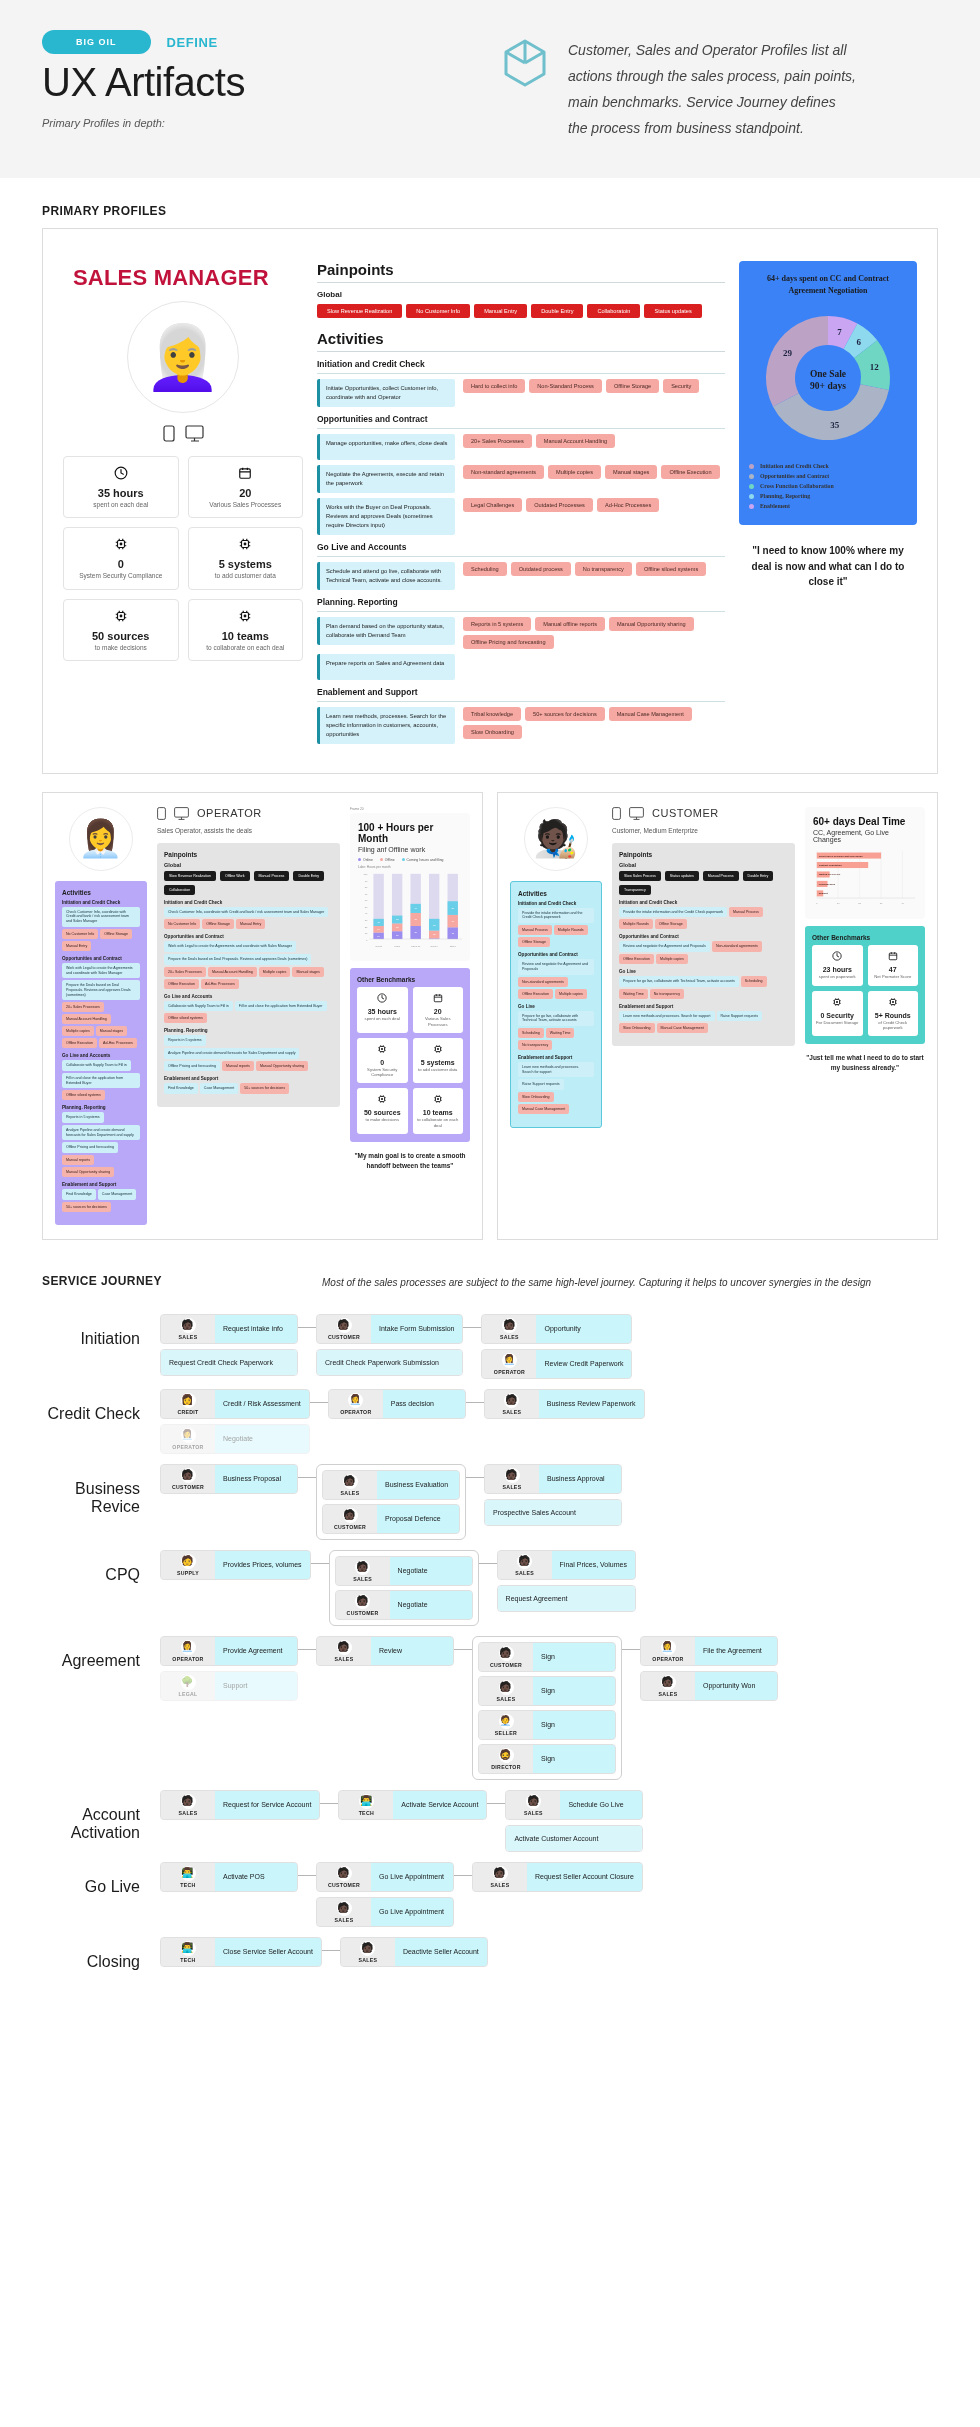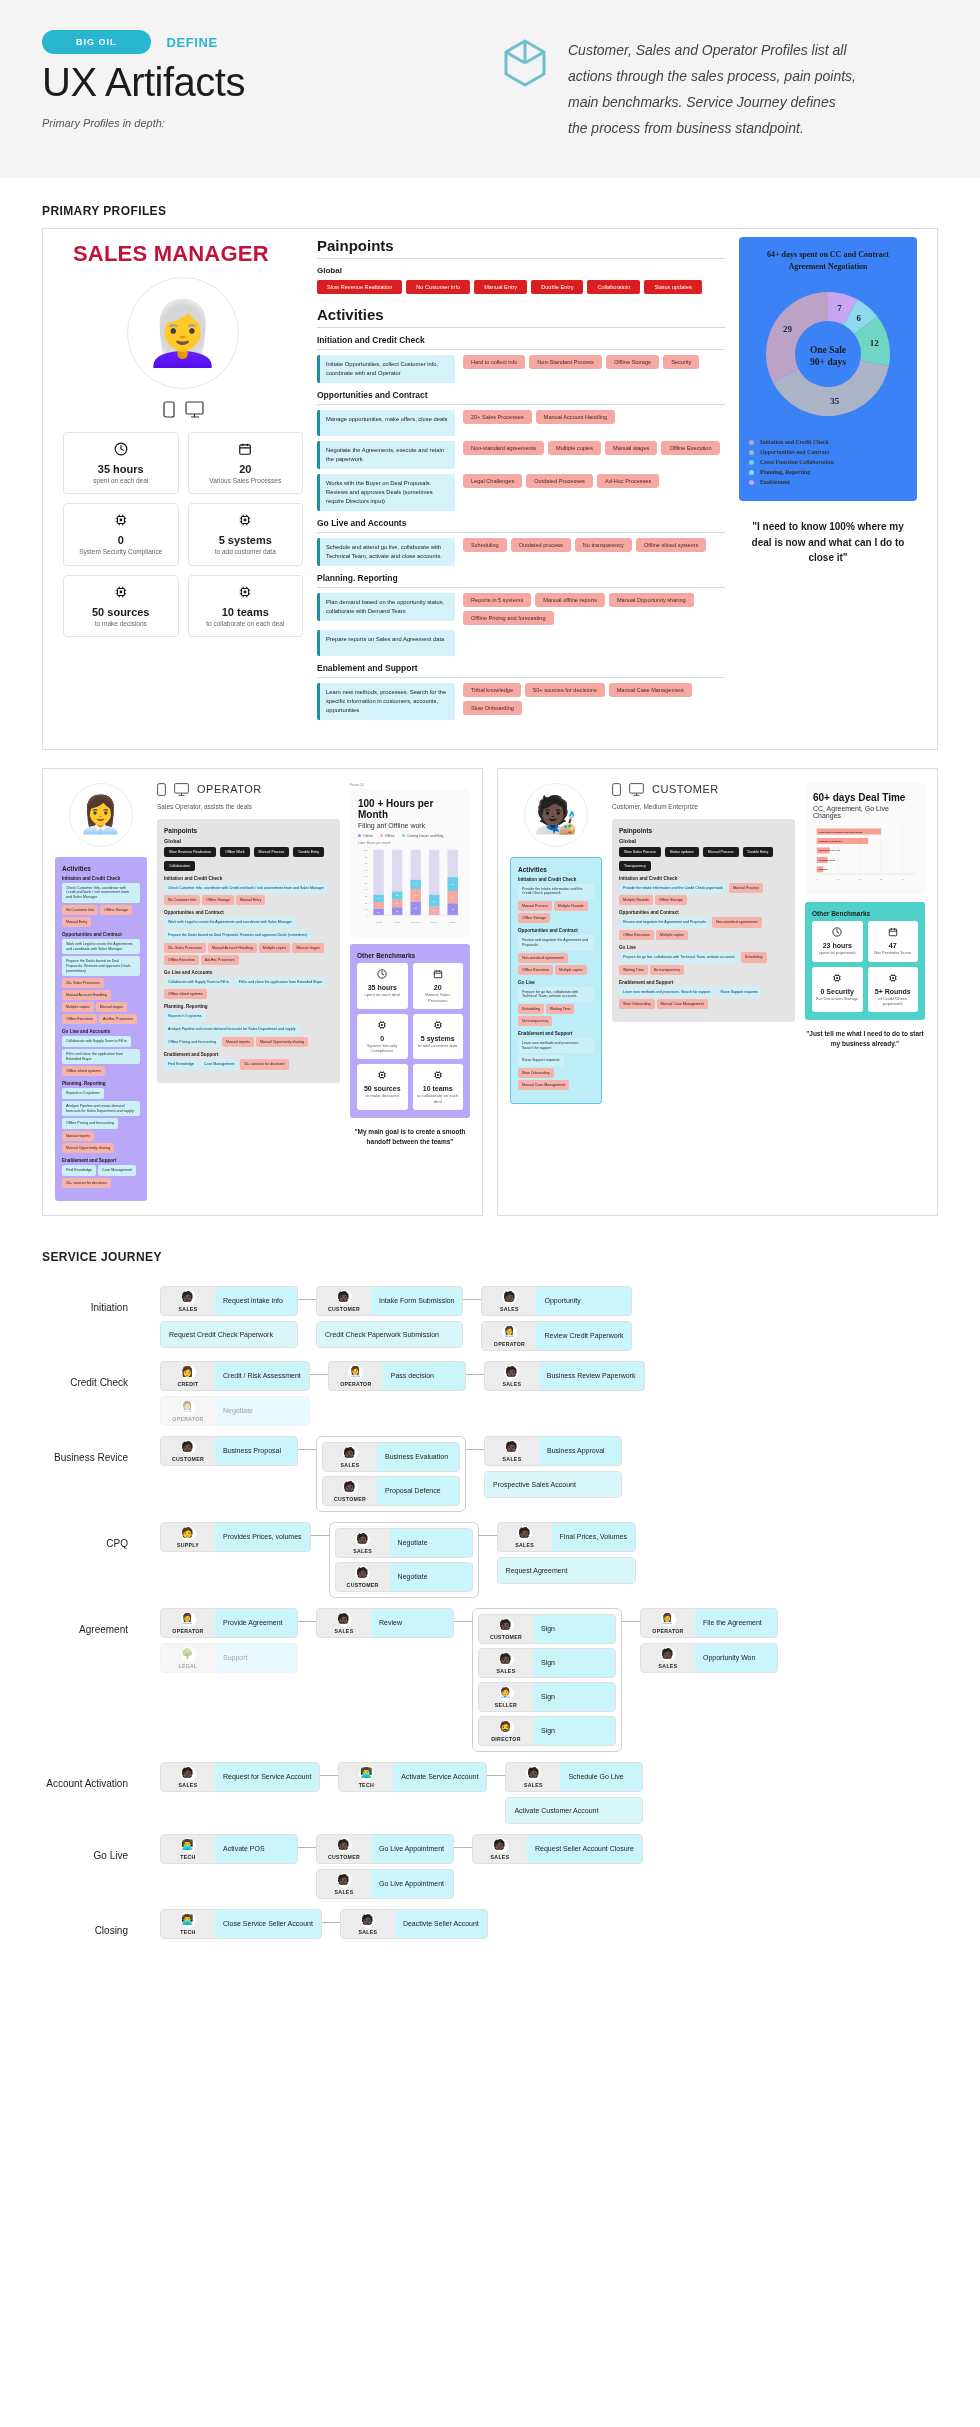--- a/index.html
+++ b/index.html
@@ -34,21 +34,21 @@
 
   
   .section-title {
     font-size: 12px; font-weight: bold; letter-spacing: .4px;
     margin: 26px 0 10px 42px; color: #1c1c1c;
   }
 
   
   .sm-card {
     margin: 0 42px; border: 1px solid #dcdcdc; background: #fff;
-    padding: 8px 20px 22px 20px; display: flex; gap: 14px;
+    padding: 32px 20px 22px 20px; display: flex; gap: 14px;
   }
   .sm-left { flex: 0 0 240px; }
   .sm-name { font-size: 22px; font-weight: bold; color: #c1123c; letter-spacing: .2px; margin: 4px 0 10px 10px; }
   .avatar-wrap { display: flex; justify-content: center; margin-bottom: 12px; }
   .avatar {
     width: 112px; height: 112px; border-radius: 50%;
     border: 1px solid #e6e6e6; display: flex; align-items: center;
     justify-content: center; font-size: 62px; background: #fff; overflow: hidden;
   }
   .devrow { display: flex; justify-content: center; gap: 10px; margin-bottom: 14px; color: #333; }
@@ -155,21 +155,21 @@
   .p-quote { text-align: center; font-size: 6.5px; font-weight: bold; line-height: 1.5; margin-top: 9px; color: #1c1c1c; }
 
   
   .sj-head { display: flex; margin: 34px 42px 12px; align-items: flex-start; }
   .sj-title { font-size: 12px; font-weight: bold; letter-spacing: .4px; flex: 0 0 280px; }
   .sj-desc { font-size: 10px; font-style: italic; line-height: 1.8; color: #333; }
 
   .sj-wrap { margin: 22px 42px 40px; position: relative; }
   .sj-row { display: flex; align-items: flex-start; margin-bottom: 10px; min-height: 52px; }
   .sj-label {
-    flex: 0 0 118px; text-align: right; padding-right: 32px; font-size: 10px;
+    flex: 0 0 118px; text-align: right; padding-right: 20px; font-size: 16px;
     color: #1c1c1c; padding-top: 16px;
   }
   .sj-track { flex: 1; display: flex; align-items: flex-start; gap: 0; position: relative; }
   .sj-col { display: flex; flex-direction: column; gap: 5px; }
   .sj-step {
     display: flex; align-items: stretch; border-radius: 4px; overflow: hidden;
     background: #ececec; border: 1px solid #e0e0e0; min-height: 27px;
   }
   .sj-actor {
     flex: 0 0 54px; background: #ececec; display: flex; flex-direction: column;
@@ -892,20 +892,21 @@
     </div>
           </div>
       </div>
       <div class="p-quote">"Just tell me what I need to do to start my business already."</div>
     </div>
   </div>
 </div>
 
 <div class="sj-head">
   <div class="sj-title">SERVICE JOURNEY</div>
+  <div class="sj-desc">Most of the sales processes are subject to the same  high-level journey. Capturing it helps to uncover synergies in the design</div>
 </div>
 
 <div class="sj-wrap" id="sj-wrap">
   <div class="sj-row">
     <div class="sj-label">Initiation</div>
     <div class="sj-track">
 
         <div class="sj-col">
 
             <div class="sj-step">

